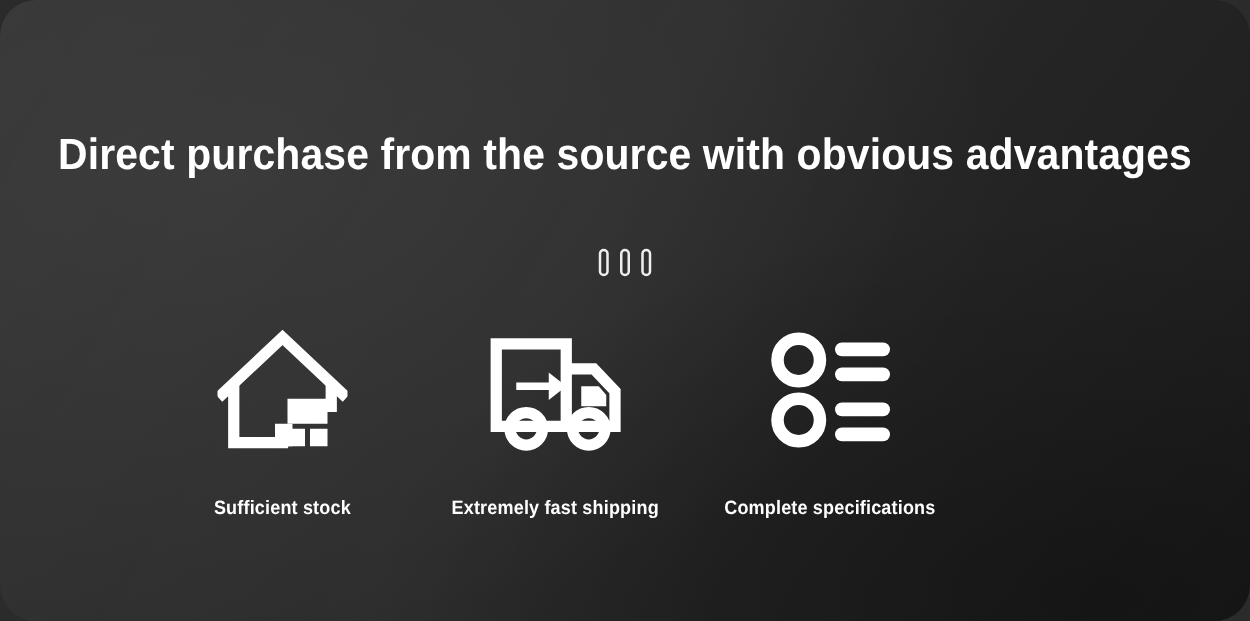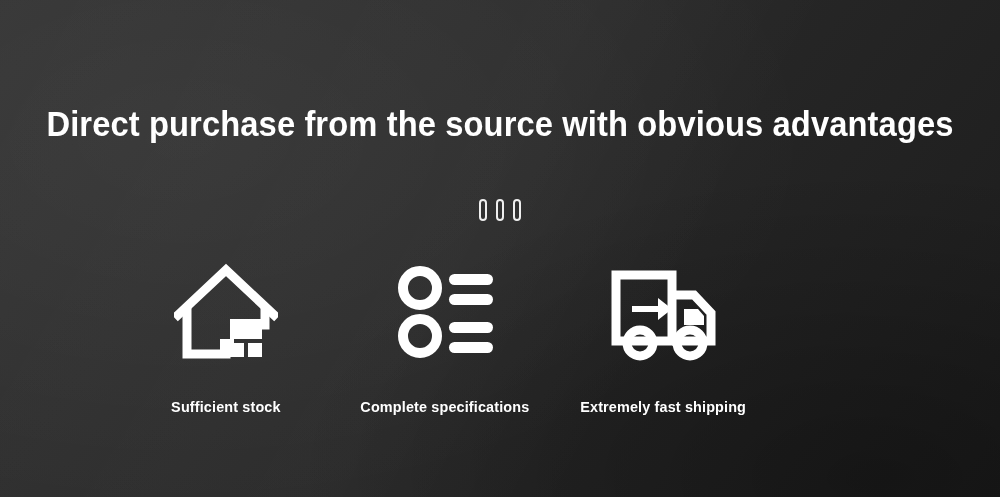--- a/index.html
+++ b/index.html
@@ -16,20 +16,21 @@
 
   #banner {
     position: relative;
     width: 1000px;
     height: 497px;
     box-sizing: border-box;
     background:
       radial-gradient(ellipse 900px 520px at 18% 28%, rgba(255,255,255,0.045) 0%, rgba(255,255,255,0.015) 45%, rgba(255,255,255,0) 72%),
       linear-gradient(128deg, #333333 0%, #2e2e2e 22%, #282828 48%, #222222 74%, #1c1c1c 100%);
     overflow: hidden;
+    border-radius: 29px;
   }
 
   
   #banner::before {
     content: "";
     position: absolute;
     left: -20%;
     top: -40%;
     width: 140%;
     height: 190%;
@@ -148,46 +149,46 @@
           <rect x="56" y="80" width="14" height="14" fill="#ffffff"></rect>
           <rect x="74" y="80" width="14" height="14" fill="#ffffff"></rect>
           <rect x="46" y="76" width="14" height="18" fill="#ffffff"></rect>
         </svg>
       </div>
       <div class="feature-label">Sufficient stock</div>
     </div>
 
     <div class="feature">
       <div class="icon-wrap">
-        <svg width="104" height="98" viewBox="0 0 104 98" aria-hidden="true">
-          <circle cx="27" cy="25" r="17" fill="none" stroke="#ffffff" stroke-width="10"></circle>
-          <circle cx="27" cy="73" r="17" fill="none" stroke="#ffffff" stroke-width="10"></circle>
-          <rect x="56" y="11" width="44" height="11" rx="5.5" fill="#ffffff"></rect>
-          <rect x="56" y="31" width="44" height="11" rx="5.5" fill="#ffffff"></rect>
-          <rect x="56" y="59" width="44" height="11" rx="5.5" fill="#ffffff"></rect>
-          <rect x="56" y="79" width="44" height="11" rx="5.5" fill="#ffffff"></rect>
-        </svg>
-      </div>
-      <div class="feature-label">Complete specifications</div>
-    </div>
-
-    <div class="feature">
-      <div class="icon-wrap">
         <svg width="108" height="98" viewBox="0 0 108 98" aria-hidden="true">
 
           <path d="M6 12 L62 12 L62 78 L6 78 Z" fill="none" stroke="#ffffff" stroke-width="9" stroke-linejoin="miter"></path>
 
           <path d="M62 32 L84 32 L101 50 L101 78 L62 78" fill="none" stroke="#ffffff" stroke-width="9" stroke-linejoin="miter"></path>
 
           <path d="M74 46 L88 46 L94 53 L94 62 L74 62 Z" fill="#ffffff"></path>
 
           <path d="M22 43 L48 43 L48 35 L62 46 L48 57 L48 49 L22 49 Z" fill="#ffffff"></path>
 
           <circle cx="30" cy="80" r="13" fill="none" stroke="#ffffff" stroke-width="9"></circle>
           <circle cx="80" cy="80" r="13" fill="none" stroke="#ffffff" stroke-width="9"></circle>
         </svg>
       </div>
       <div class="feature-label">Extremely fast shipping</div>
     </div>
 
+    <div class="feature">
+      <div class="icon-wrap">
+        <svg width="104" height="98" viewBox="0 0 104 98" aria-hidden="true">
+          <circle cx="27" cy="25" r="17" fill="none" stroke="#ffffff" stroke-width="10"></circle>
+          <circle cx="27" cy="73" r="17" fill="none" stroke="#ffffff" stroke-width="10"></circle>
+          <rect x="56" y="11" width="44" height="11" rx="5.5" fill="#ffffff"></rect>
+          <rect x="56" y="31" width="44" height="11" rx="5.5" fill="#ffffff"></rect>
+          <rect x="56" y="59" width="44" height="11" rx="5.5" fill="#ffffff"></rect>
+          <rect x="56" y="79" width="44" height="11" rx="5.5" fill="#ffffff"></rect>
+        </svg>
+      </div>
+      <div class="feature-label">Complete specifications</div>
+    </div>
+
 
   </div>
 </div>
 
 </body></html>

